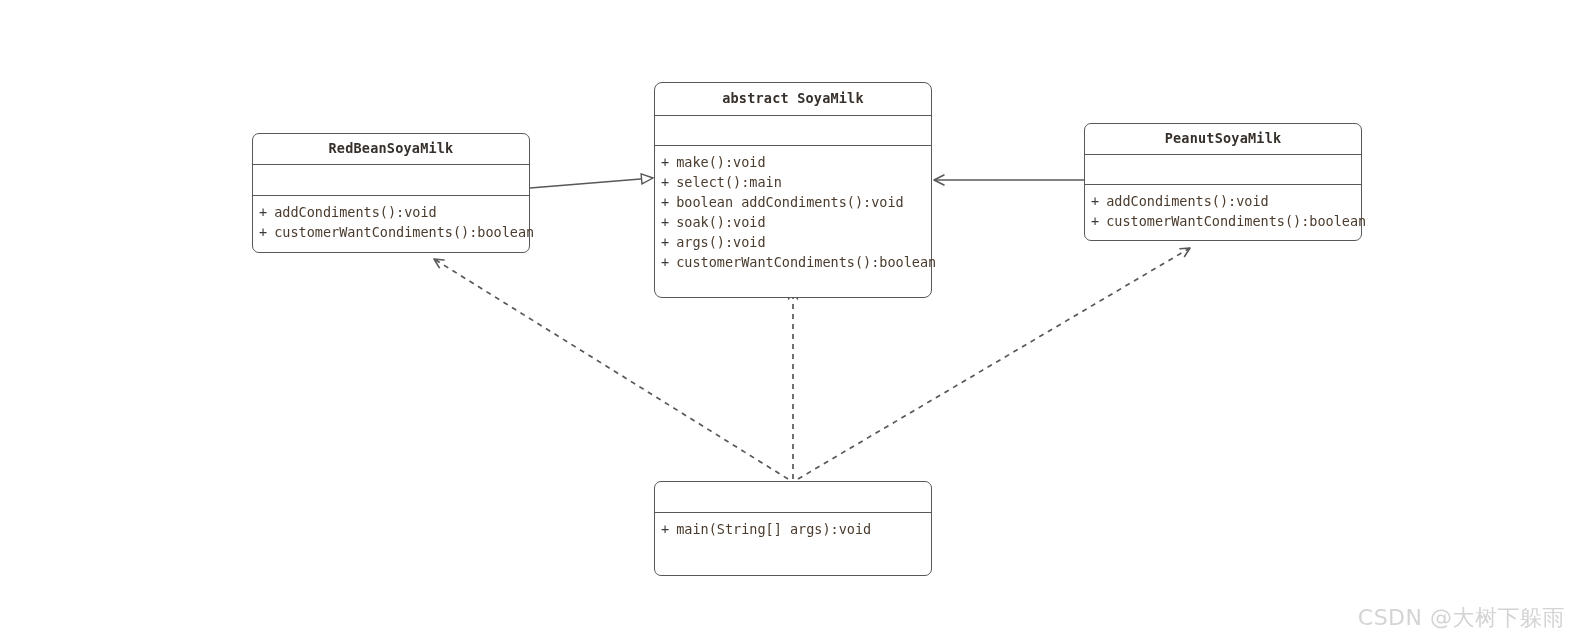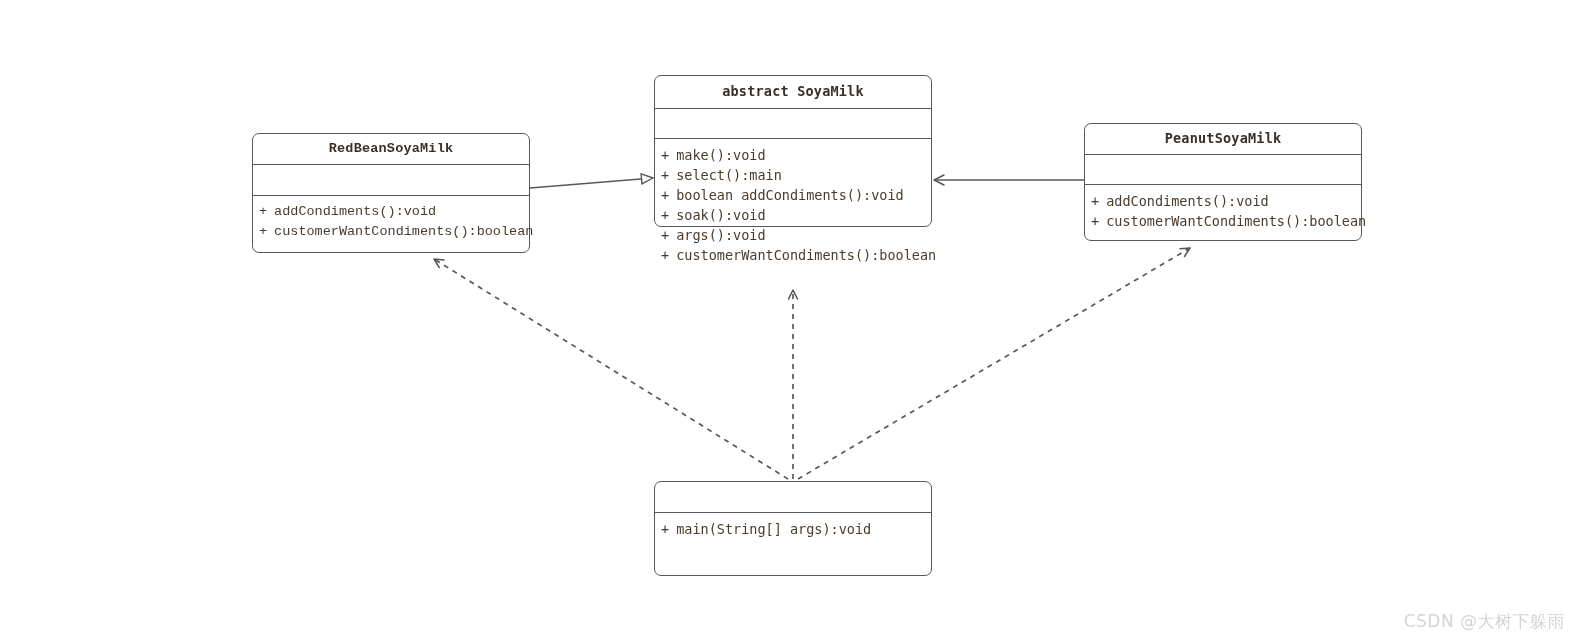--- a/index.html
+++ b/index.html
@@ -67,26 +67,26 @@
     padding-left: 6px;
     color: #4a3b2d;
   }
   .vis {
     color: #3a3a3a;
     margin-right: 7px;
   }
   .msig { color: #4a3b2d; }
 
   
-  #class-soyamilk      { left: 654px; top: 75px;  width: 278px; height: 152px; }
+  #class-soyamilk      { left: 654px; top: 82px;  width: 278px; height: 216px; border-radius: 8px; }
   #class-soyamilk .uml-name   { height: 33px; }
   #class-soyamilk .uml-attrs  { height: 30px; }
   #class-soyamilk .uml-methods{ height: 133px; }
 
-  #class-redbean       { left: 252px; top: 133px; width: 278px; height: 120px; font-family: Liberation Mono, monospace; }
+  #class-redbean       { left: 252px; top: 133px; width: 278px; height: 120px; }
   #class-redbean .uml-name    { height: 31px; }
   #class-redbean .uml-attrs   { height: 31px; }
   #class-redbean .uml-methods { height: 54px; }
 
   #class-peanut        { left: 1084px; top: 123px; width: 278px; height: 118px; }
   #class-peanut .uml-name     { height: 31px; }
   #class-peanut .uml-attrs    { height: 30px; }
   #class-peanut .uml-methods  { height: 54px; }
 
   #class-client        { left: 654px; top: 481px; width: 278px; height: 95px; }
@@ -94,21 +94,21 @@
   #class-client .uml-attrs    { height: 31px; }
   #class-client .uml-methods  { height: 30px; }
 
   
   #watermark {
     position: absolute;
     right: 14px;
     bottom: 8px;
     color: #d4d4d4;
     font-family: "DejaVu Sans", "Liberation Sans", sans-serif;
-    font-size: 17px;
+    font-size: 22px;
     letter-spacing: 0.5px;
     white-space: nowrap;
     z-index: 3;
   }
 </style>
 </head>
 <body>
 
 <div id="canvas">
 

